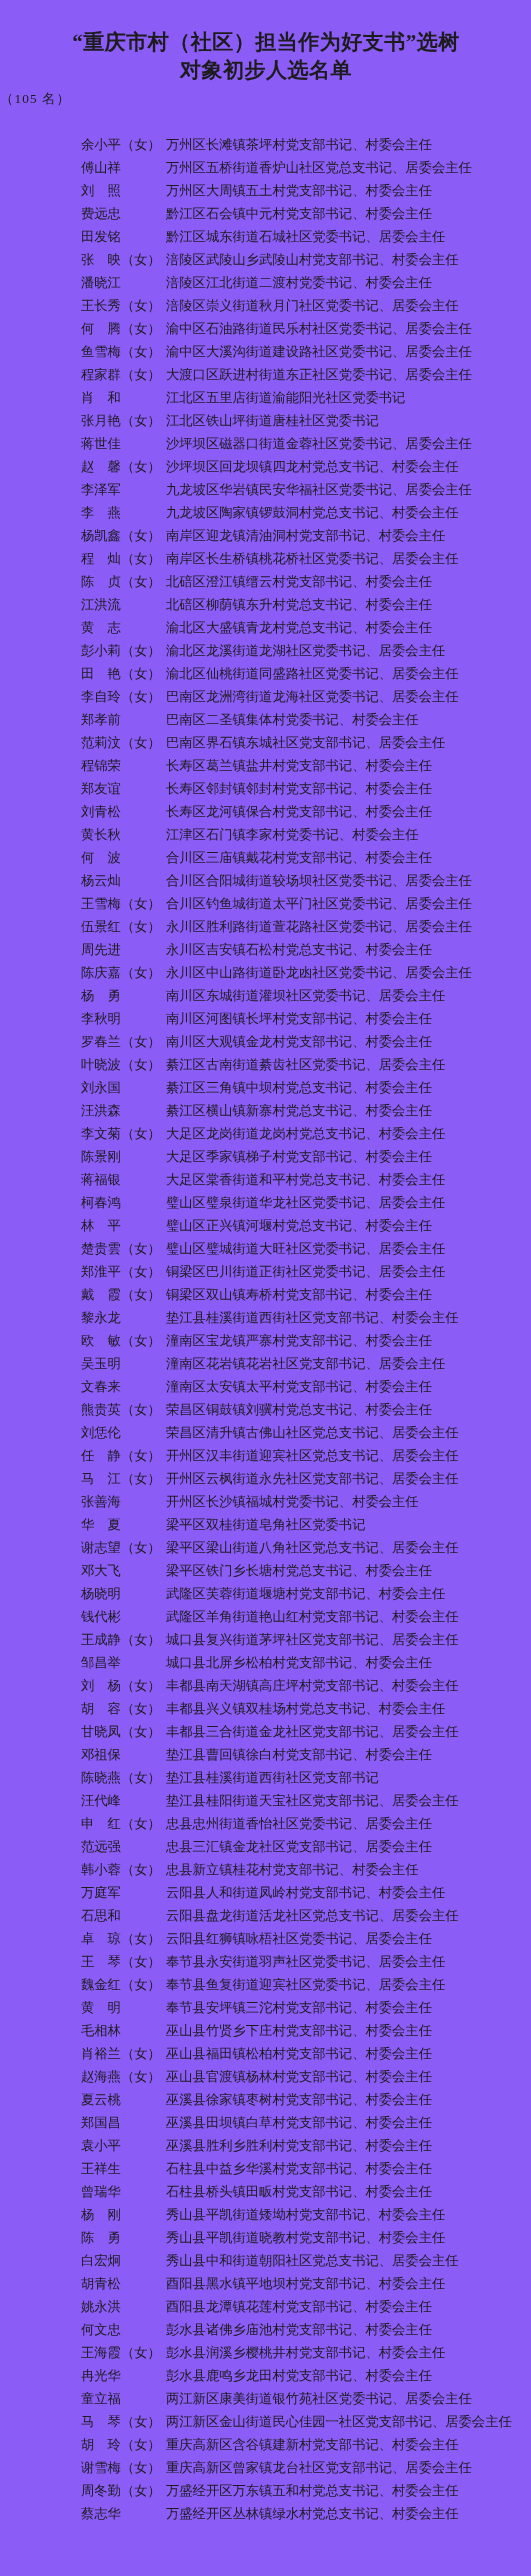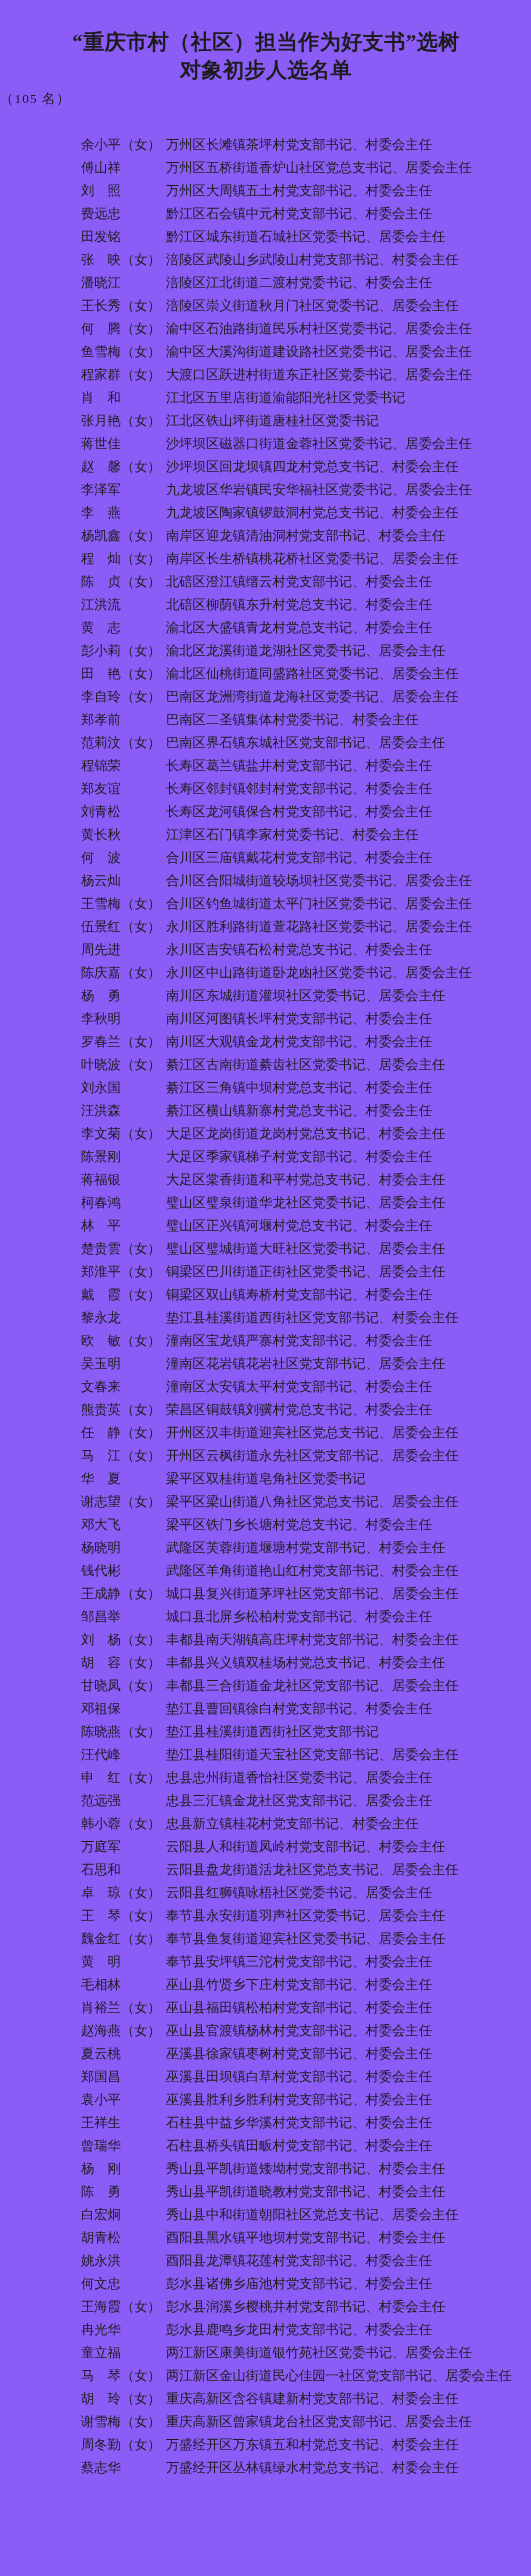--- a/index.html
+++ b/index.html
@@ -276,26 +276,34 @@
   </div>
       <div class="row">
     <span class="name">文春来</span>
     <span class="pos">潼南区太安镇太平村党支部书记、村委会主任</span>
   </div>
       <div class="row">
     <span class="name">熊贵英（女）</span>
     <span class="pos">荣昌区铜鼓镇刘骥村党总支书记、村委会主任</span>
   </div>
       <div class="row">
+    <span class="name">刘恁伦</span>
+    <span class="pos">荣昌区清升镇古佛山社区党总支书记、居委会主任</span>
+  </div>
+      <div class="row">
     <span class="name">任　静（女）</span>
     <span class="pos">开州区汉丰街道迎宾社区党总支书记、居委会主任</span>
   </div>
       <div class="row">
     <span class="name">马　江（女）</span>
     <span class="pos">开州区云枫街道永先社区党支部书记、居委会主任</span>
+  </div>
+      <div class="row">
+    <span class="name">张善海</span>
+    <span class="pos">开州区长沙镇福城村党委书记、村委会主任</span>
   </div>
       <div class="row">
     <span class="name">华　夏</span>
     <span class="pos">梁平区双桂街道皂角社区党委书记</span>
   </div>
       <div class="row">
     <span class="name">谢志望（女）</span>
     <span class="pos">梁平区梁山街道八角社区党总支书记、居委会主任</span>
   </div>
       <div class="row">

